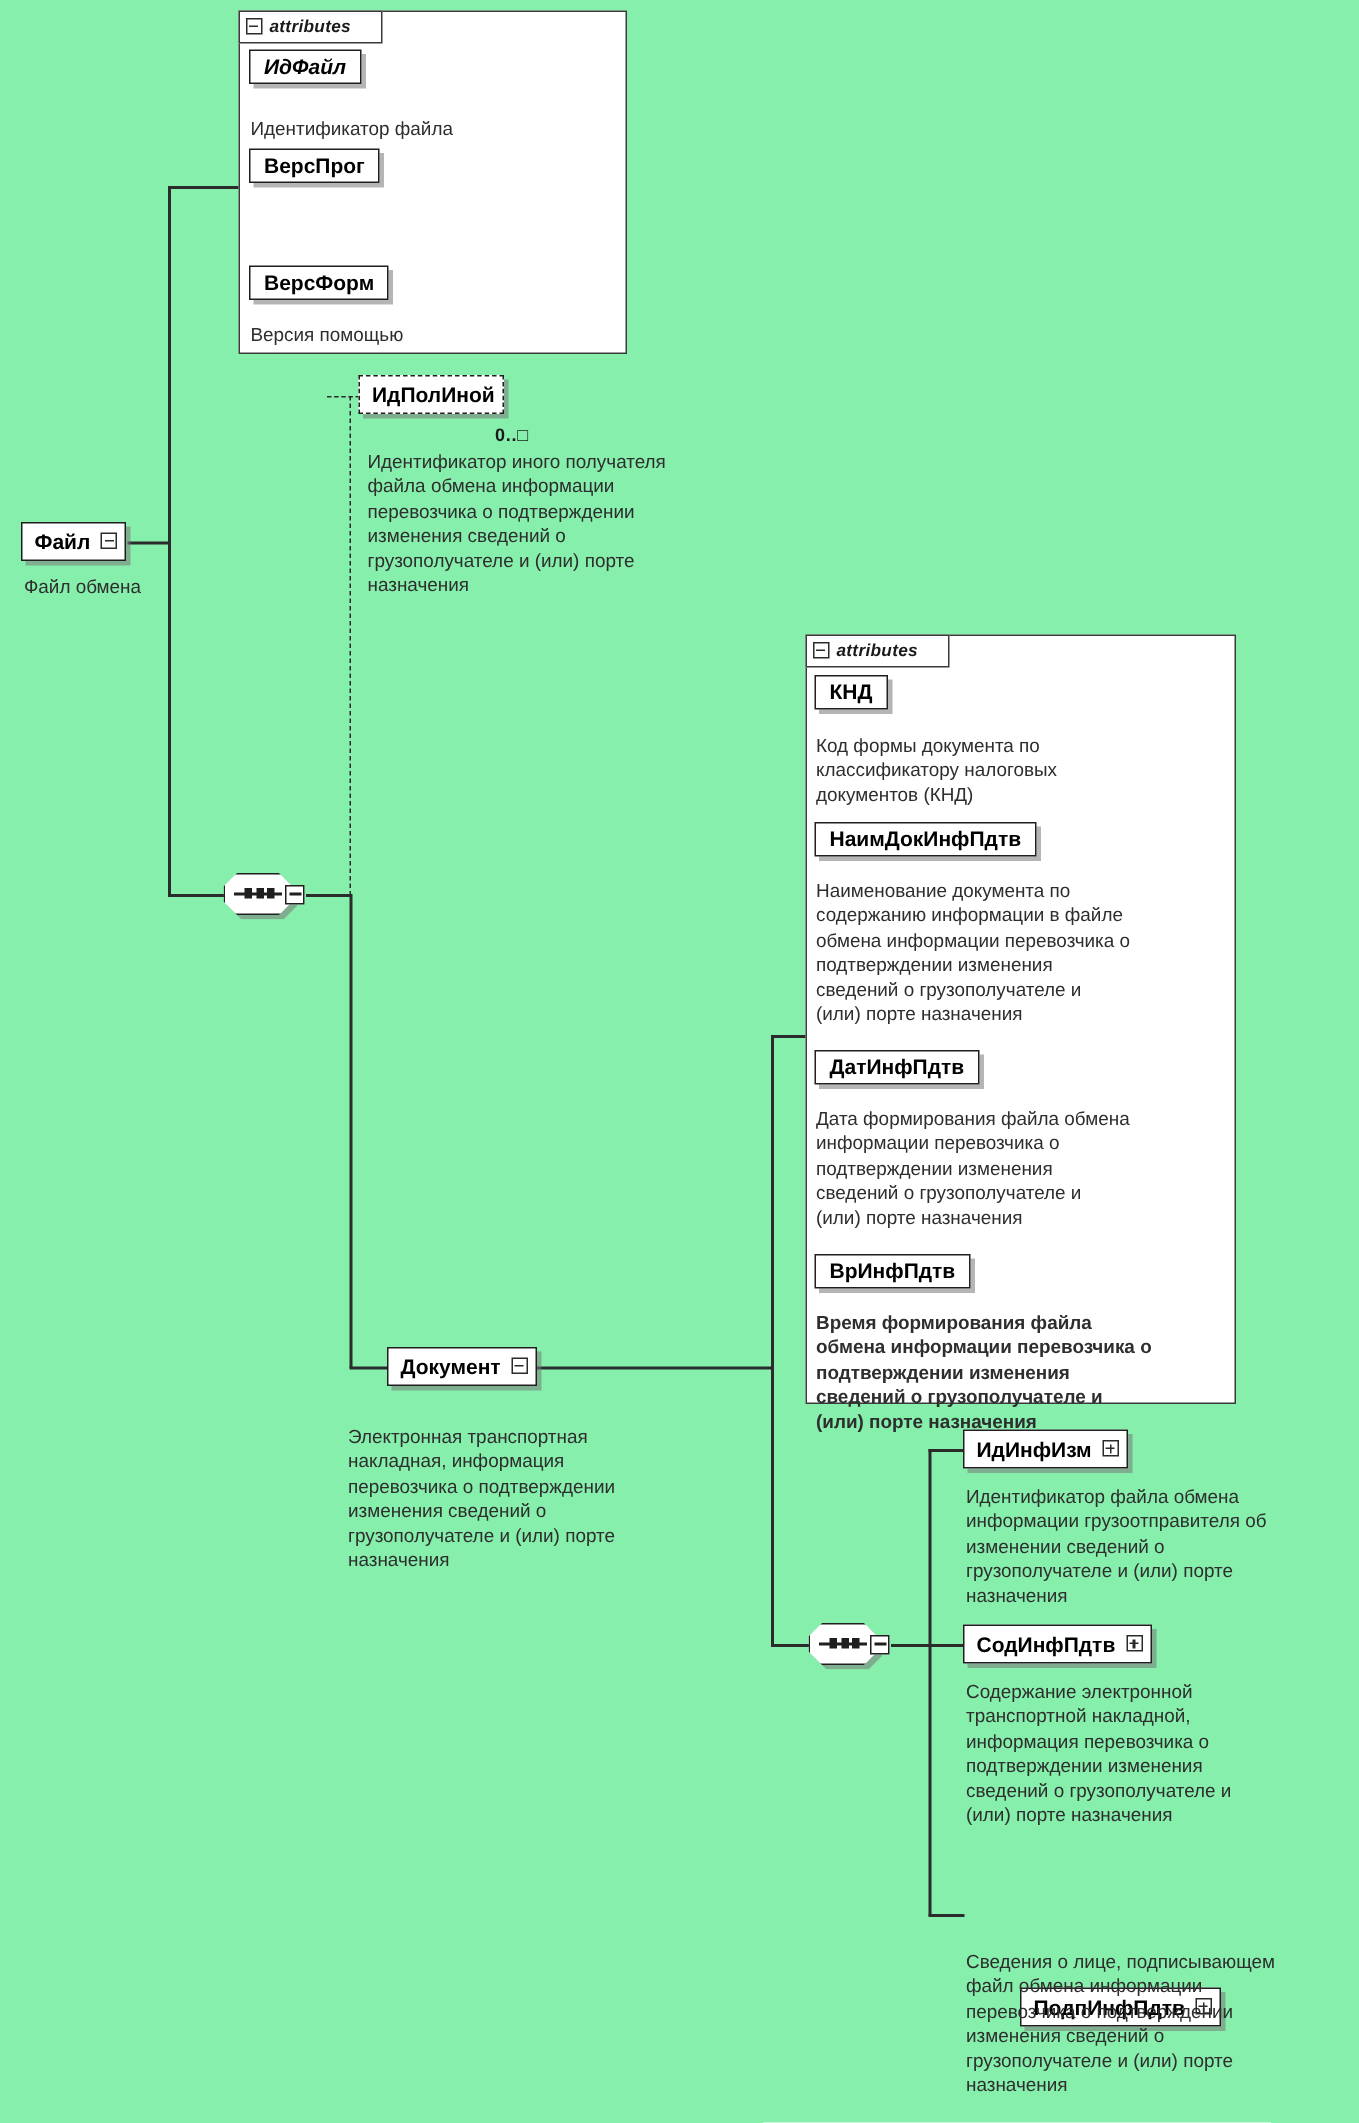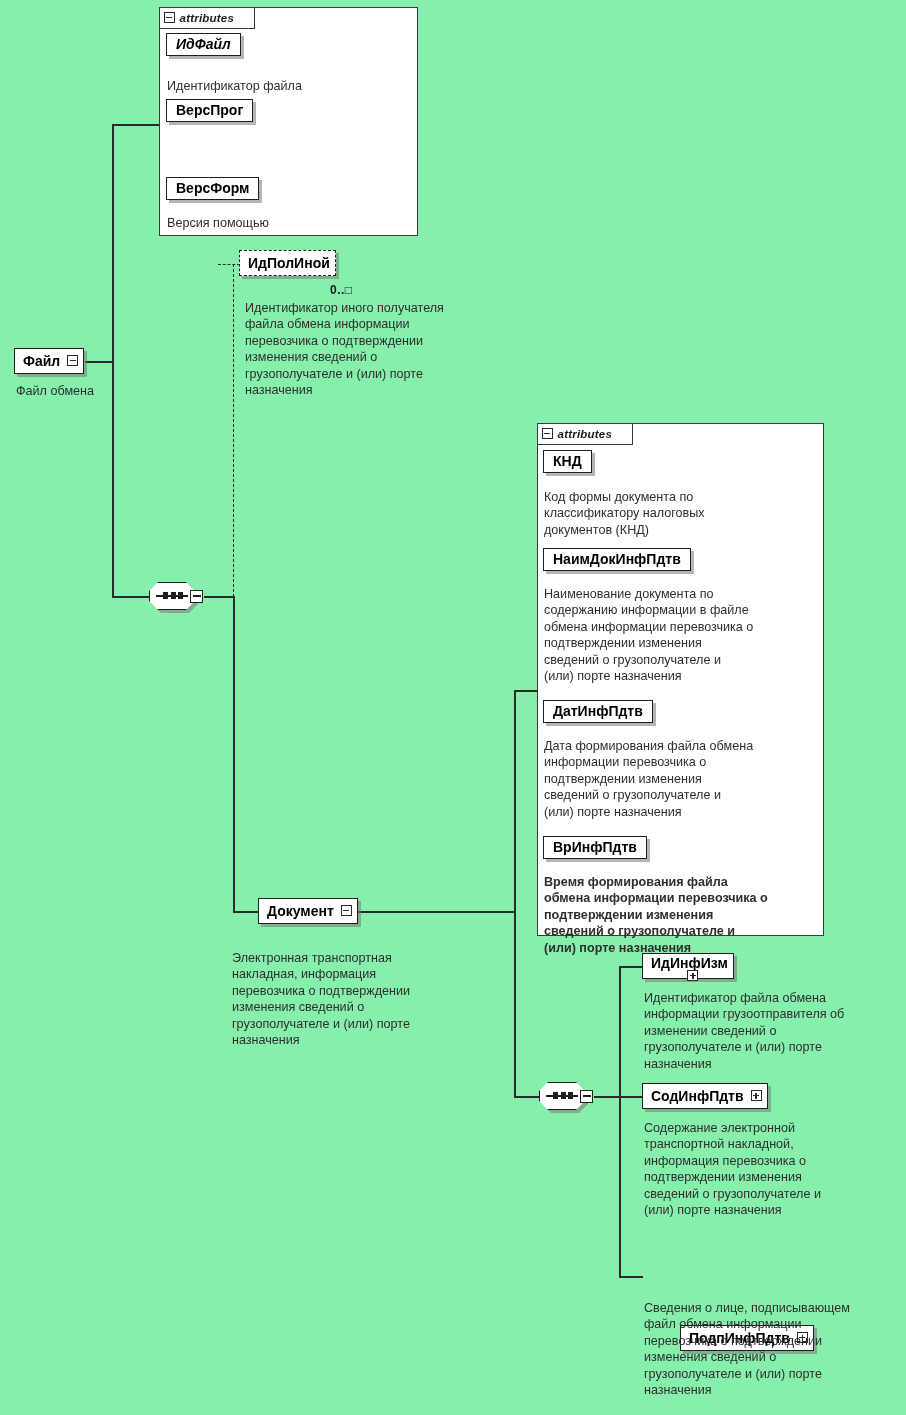--- a/index.html
+++ b/index.html
@@ -353,21 +353,21 @@
     <div class="oct"></div>
     <div class="seq-rail"></div>
     <div class="seq-dots">
         <i></i>
         <i></i>
         <i></i>
       </div>
     <div class="seq-conn"></div>
   </div>
 
-  <div class="node" style="left:642px; top:953px;flex-direction:column;">
+  <div class="node" style="left:642px; top:953px;">
     <span class="node-label">ИдИнфИзм</span>
     <span class="pm-box plus"></span>
   </div>
   <div class="desc" style="left:644px; top:990px; width:262px;">Идентификатор файла обмена
 информации грузоотправителя об
 изменении сведений о
 грузополучателе и (или) порте
 назначения</div>
 
   <div class="node" style="left:642px; top:1083px;">

